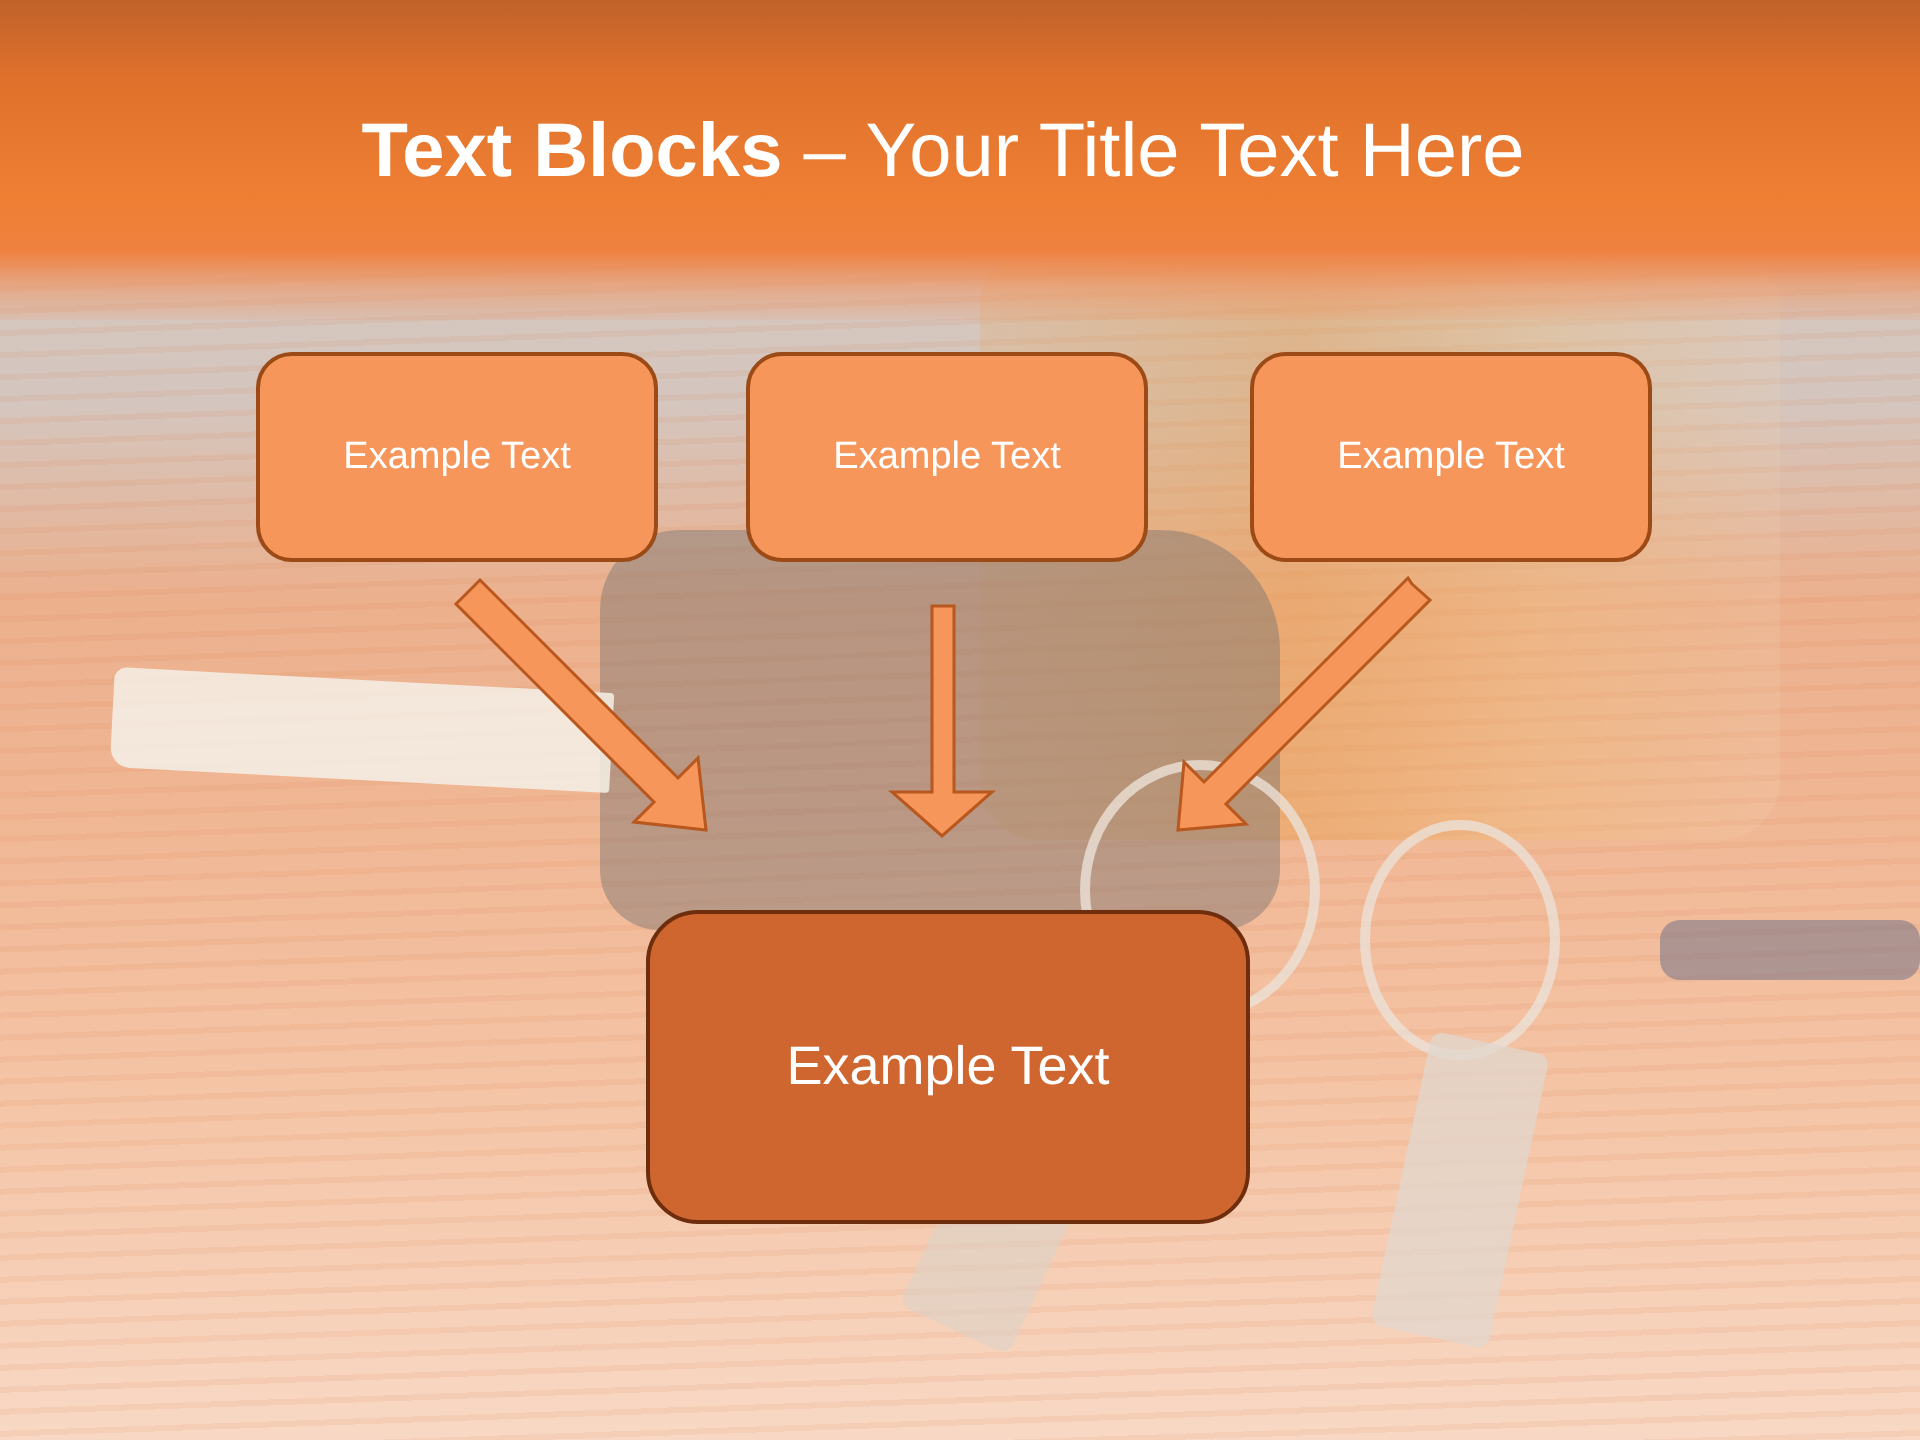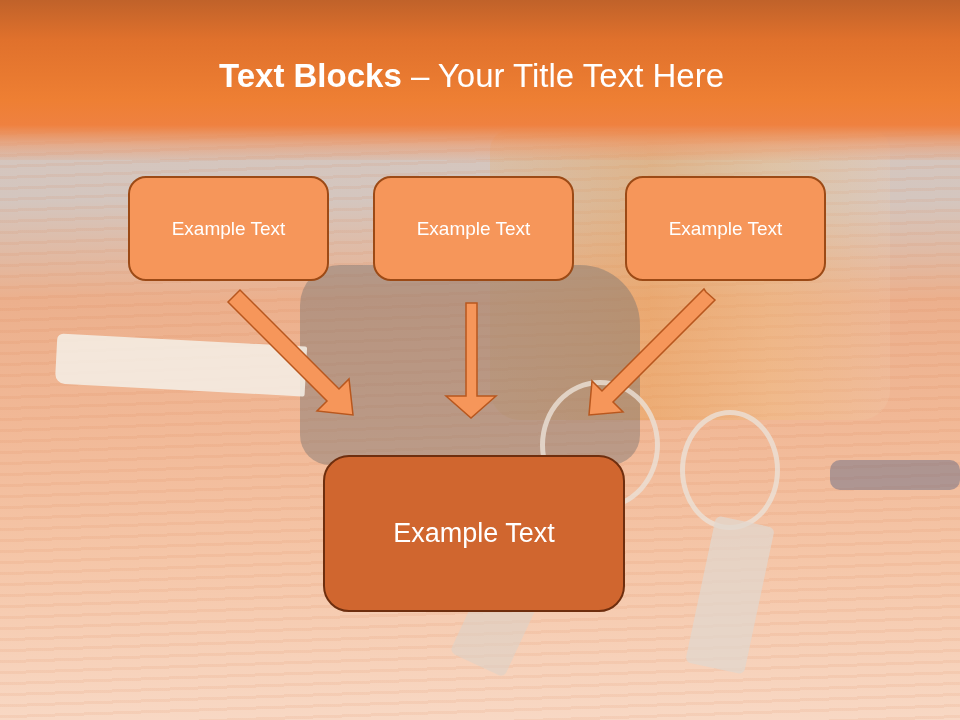--- a/index.html
+++ b/index.html
@@ -46,21 +46,21 @@
     .key3 {
       position: absolute; left: 470px; top: 560px; width: 60px; height: 110px;
       background: rgba(220,210,200,0.6); transform: rotate(25deg); border-radius: 6px;
     }
     .header {
       position: absolute; left: 0; top: 0; width: 960px; height: 160px;
       background: linear-gradient(180deg, #c0622a 0px, #e0712c 40px, #ee7f33 100px, #ef8140 125px, rgba(240,150,100,0.55) 145px, rgba(240,180,150,0) 165px);
     }
     .title {
       position: absolute; left: 0; top: 54px; width: 943px; text-align: center;
-      color: #ffffff; font-size: 33px; line-height: 44px;
+      color: #ffffff; font-size: 38px; line-height: 44px;
     }
     .title .bold { font-weight: bold; }
     .box {
       position: absolute; box-sizing: border-box;
       background: #f6965a; border: 2.5px solid #9c4a16; border-radius: 18px;
       display: flex; align-items: center; justify-content: center;
       color: #ffffff; font-size: 19px;
     }
     .b1 { left: 128px; top: 176px; width: 201px; height: 105px; }
     .b2 { left: 373px; top: 176px; width: 201px; height: 105px; }

